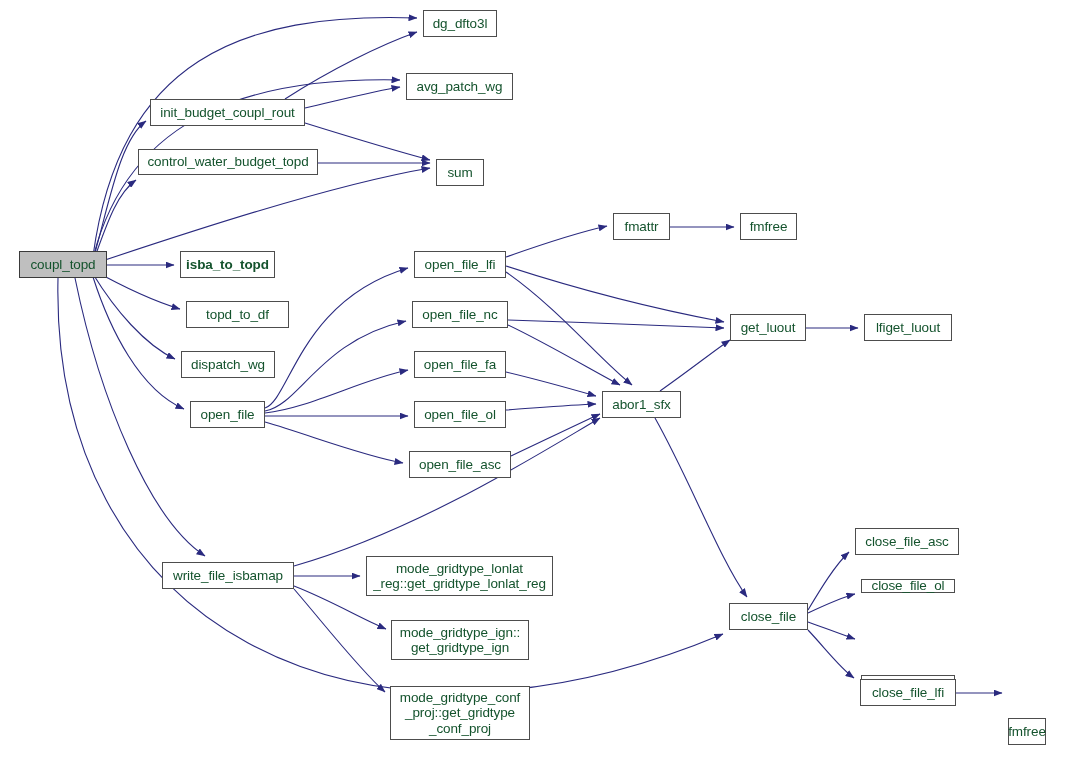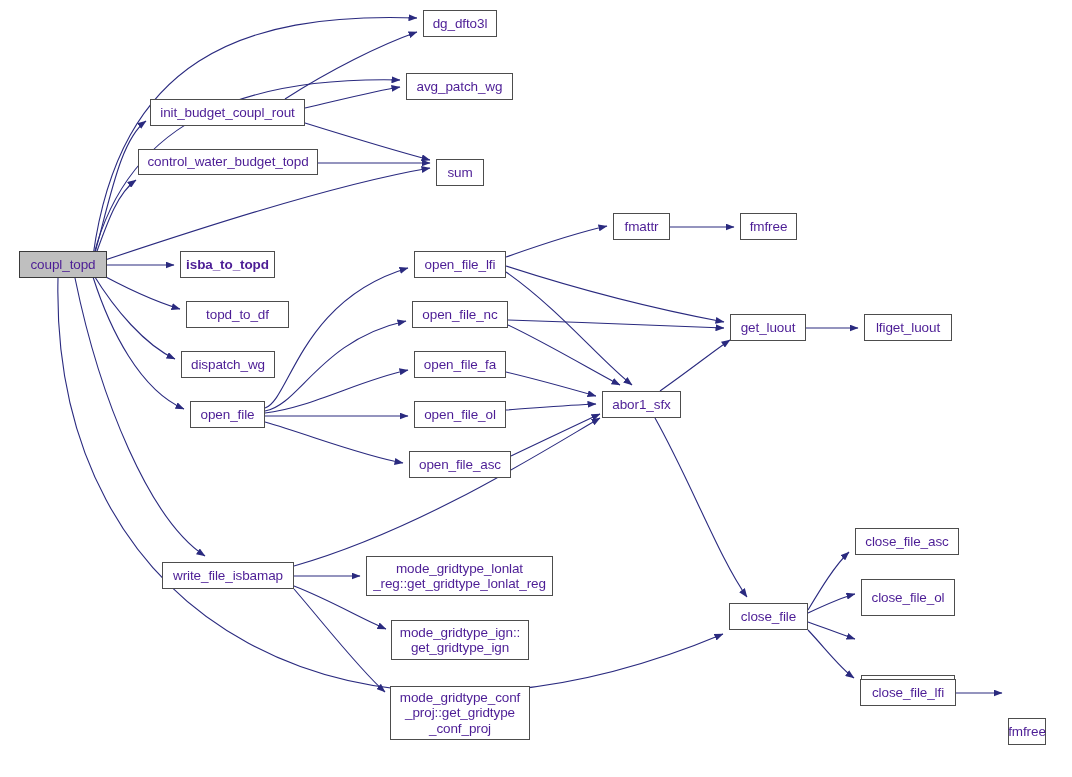--- a/index.html
+++ b/index.html
@@ -22,21 +22,21 @@
     left: 0;
     top: 0;
     width: 1072px;
     height: 777px;
   }
   .node {
     position: absolute;
     box-sizing: border-box;
     border: 1px solid #4d4d4d;
     background: #ffffff;
-    color: #4c1d95;
+    color: #14532d;
     font-size: 13.5px;
     line-height: 15.5px;
     display: flex;
     align-items: center;
     justify-content: center;
     text-align: center;
     white-space: pre-line;
     letter-spacing: -0.1px;
   }
   .node.root {
@@ -122,18 +122,18 @@
       <div class="node" style="left: 162px; top: 562px; width: 132px; height: 27px;">write_file_isbamap</div>
       <div class="node" style="left: 366px; top: 556px; width: 187px; height: 40px;">mode_gridtype_lonlat
 _reg::get_gridtype_lonlat_reg</div>
       <div class="node" style="left: 391px; top: 620px; width: 138px; height: 40px;">mode_gridtype_ign::
 get_gridtype_ign</div>
       <div class="node" style="left: 390px; top: 686px; width: 140px; height: 54px;">mode_gridtype_conf
 _proj::get_gridtype
 _conf_proj</div>
       <div class="node" style="left: 729px; top: 603px; width: 79px; height: 27px;">close_file</div>
       <div class="node" style="left: 855px; top: 528px; width: 104px; height: 27px;">close_file_asc</div>
-      <div class="node" style="left: 861px; top: 579px; width: 94px; height: 37px;">close_file_ol</div>
+      <div class="node" style="left: 861px; top: 579px; width: 94px; height: 14px;">close_file_ol</div>
       <div class="node" style="left: 861px; top: 629px; width: 94px; height: 27px; margin-top: 46px;">close_file_fa</div>
       <div class="node" style="left: 860px; top: 679px; width: 96px; height: 27px;">close_file_lfi</div>
       <div class="node" style="left: 1008px; top: 679px; width: 38px; height: 27px; margin-top: 39px;">fmfree</div>
     </div>
 </div>
 
 </body></html>

